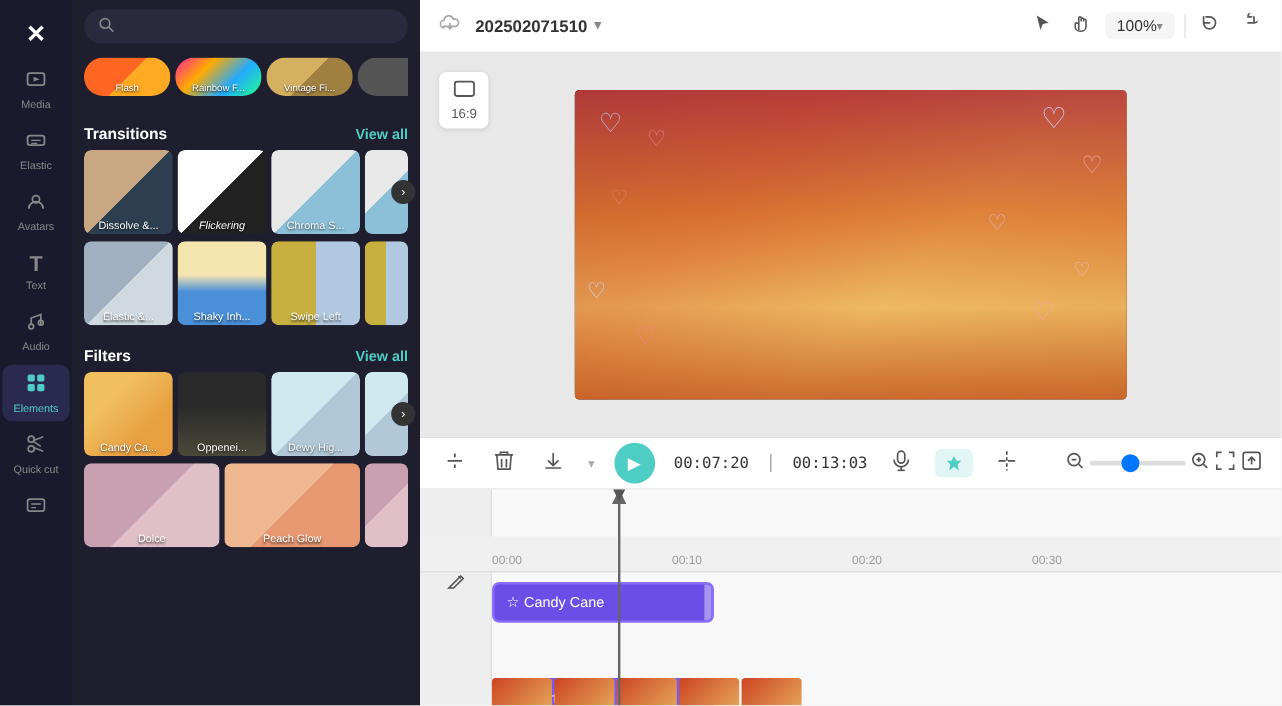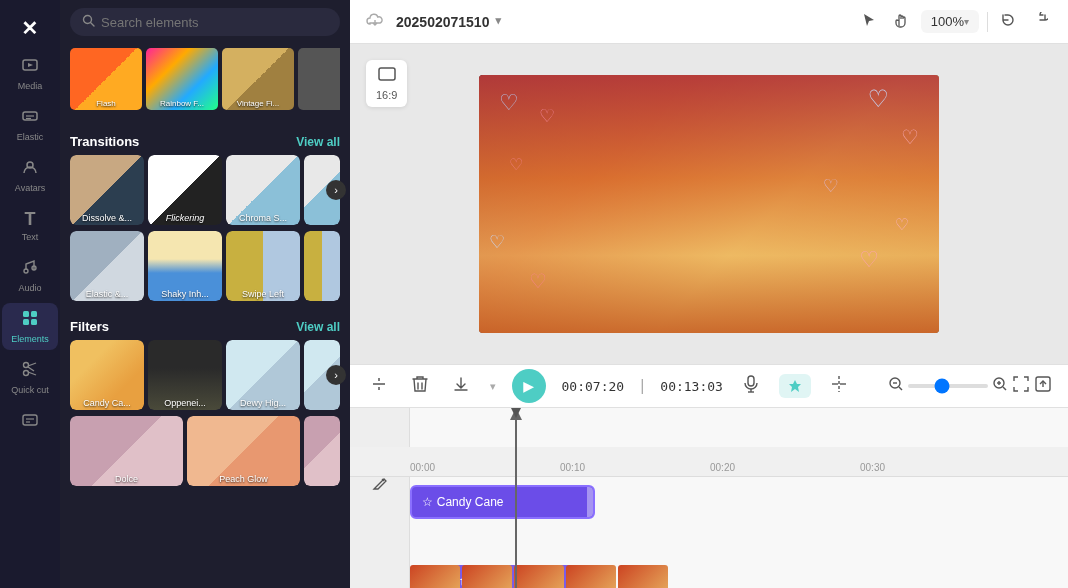--- a/index.html
+++ b/index.html
@@ -380,22 +380,22 @@
       justify-content: flex-start;
       padding-top: 38px;
       gap: 6px;
     }
     .gutter-btn { background: none; border: none; cursor: pointer; color: #555; font-size: 16px; }
 
     
     .top-row { display: flex; gap: 4px; overflow: hidden; margin-bottom: 6px; }
     .top-row-item {
       width: 72px;
-      height: 62px;
-      border-radius: 5px;
+      height: 32px;
+      border-radius: 16px;
       overflow: hidden;
       flex-shrink: 0;
       position: relative;
     }
     .top-row-item .titem-bg { width: 100%; height: 100%; }
     .top-row-item .titem-label {
       position: absolute;
       bottom: 2px;
       left: 2px;
       right: 2px;
@@ -495,21 +495,20 @@
 
 <div class="panel">
   <div class="search-bar">
     <div class="search-input-wrap">
       <span class="s-icon">
         <svg width="13" height="13" viewBox="0 0 13 13" fill="none">
             <circle cx="5.5" cy="5.5" r="4" stroke="#888" stroke-width="1.4"></circle>
             <line x1="8.5" y1="8.5" x2="12" y2="12" stroke="#888" stroke-width="1.4" stroke-linecap="round"></line>
           </svg>
       </span>
-      <input type="text" placeholder="Search elements" style="">
     </div>
   </div>
 
   <div class="scroll-area">
 
     <div class="panel-section">
       <div class="top-row">
         <div class="top-row-item">
           <div class="titem-bg tr-flash"></div>
           <span class="titem-label">Flash</span>

